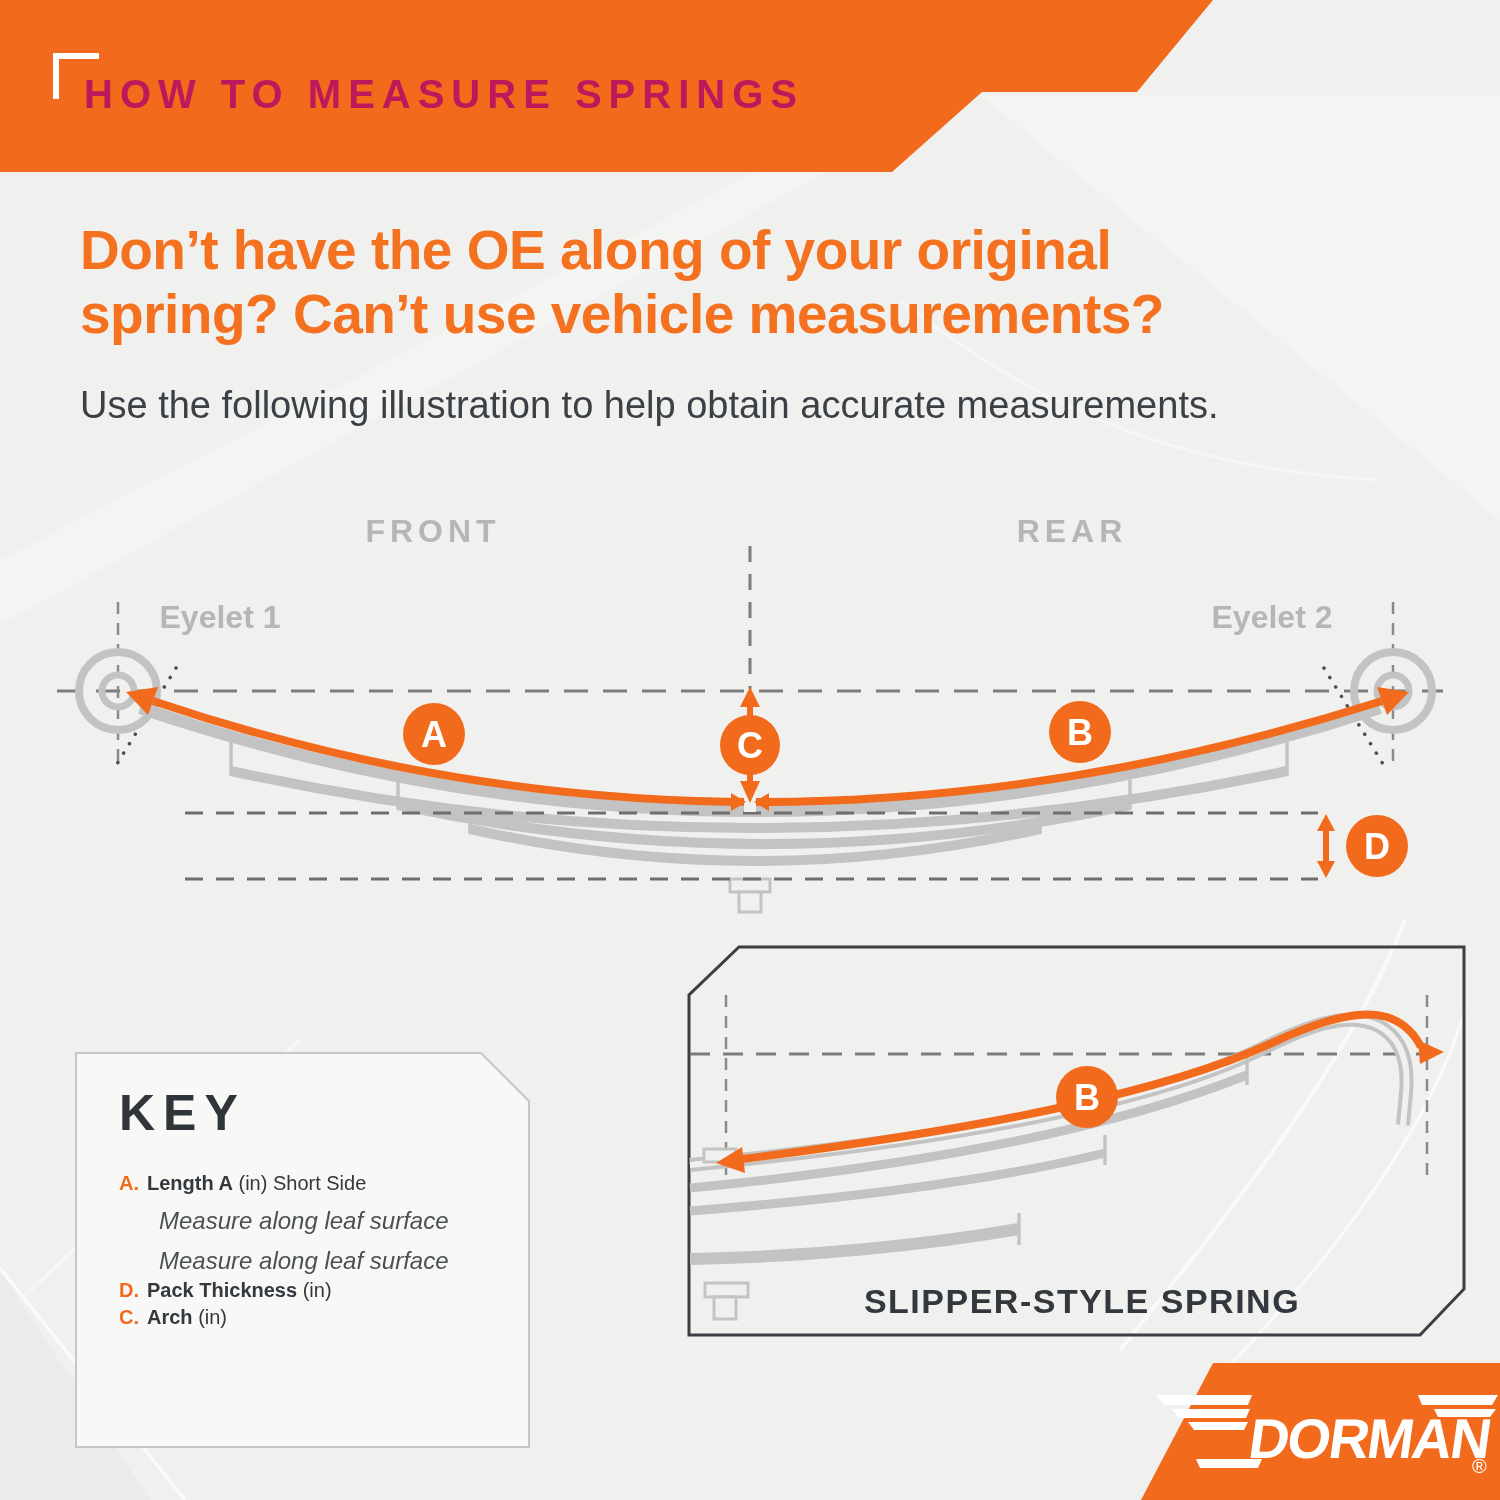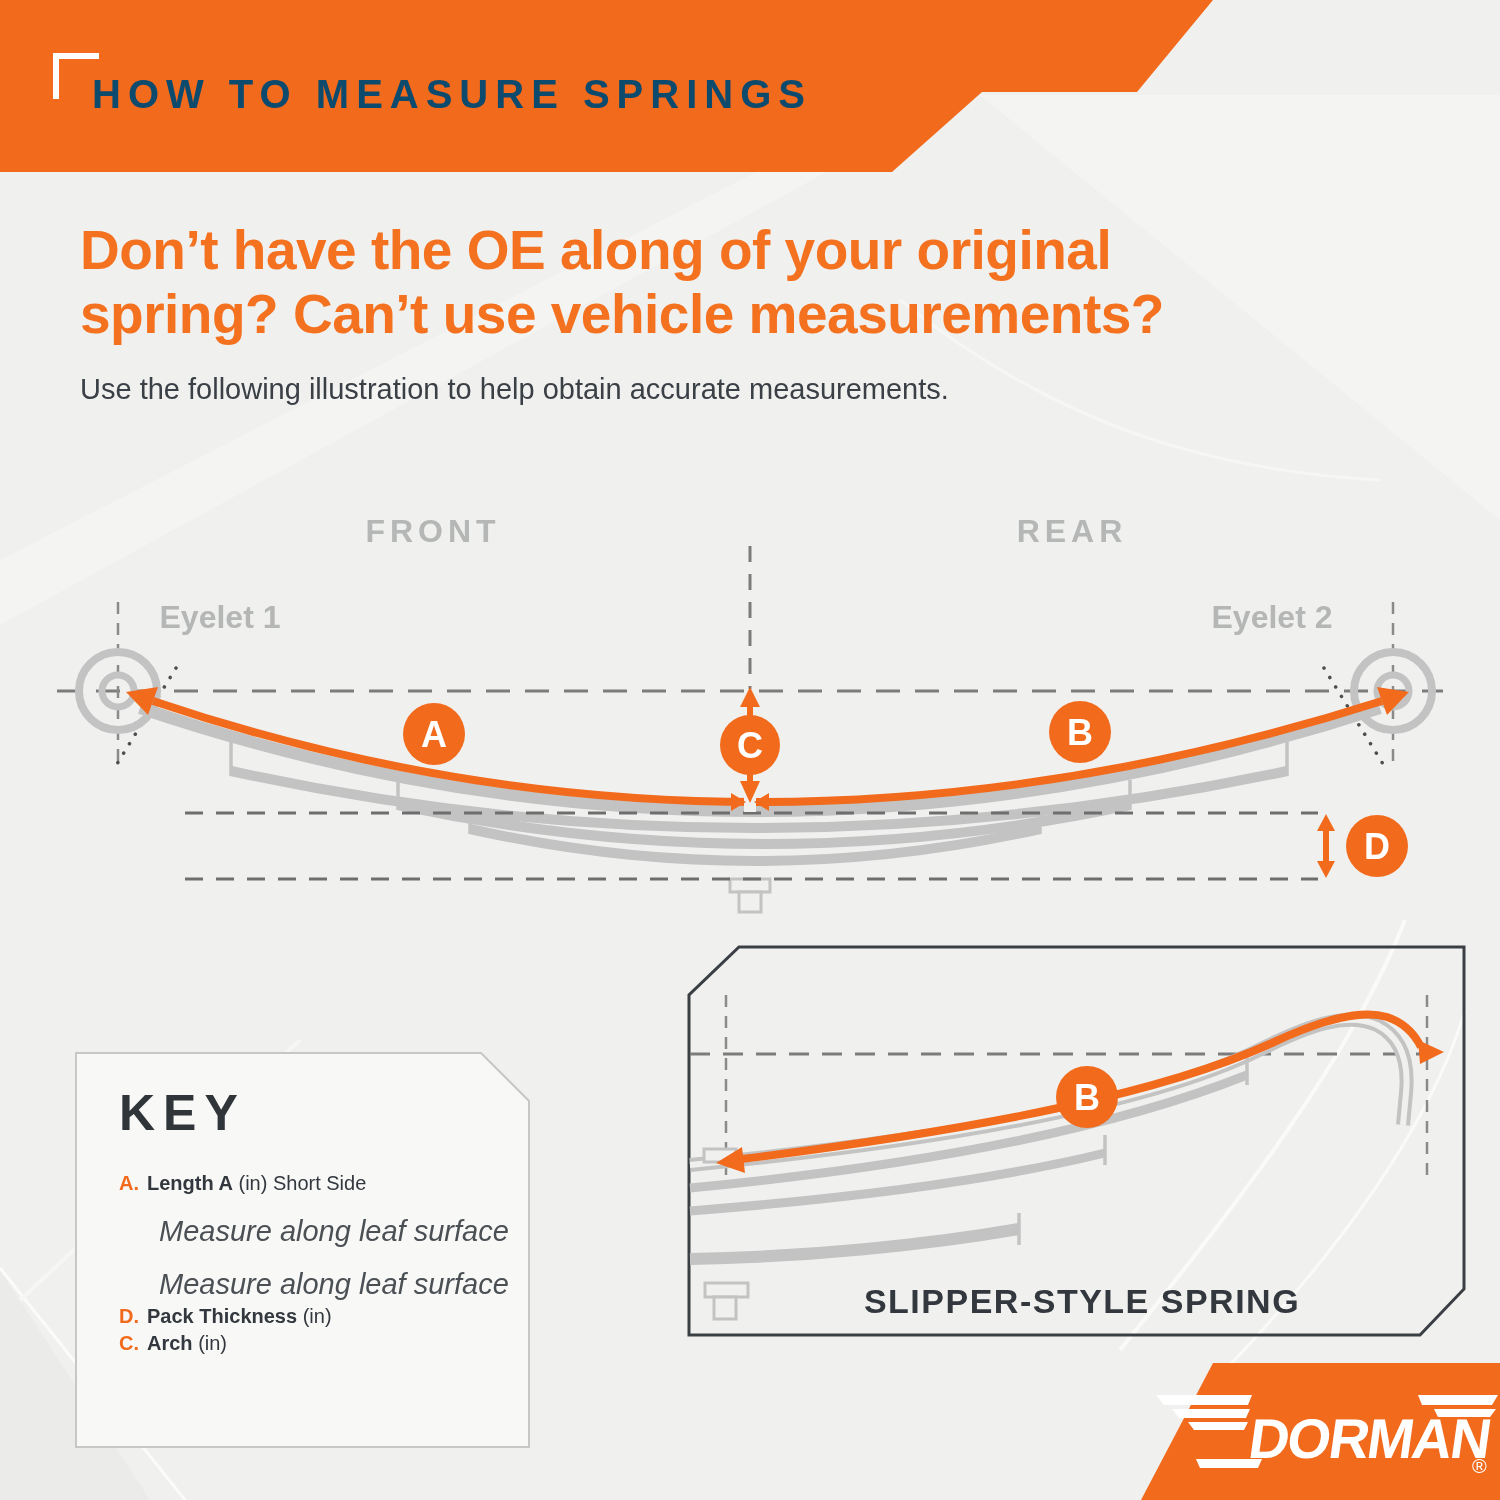--- a/index.html
+++ b/index.html
@@ -5,38 +5,38 @@
   html,body{margin:0;padding:0;}
   body{width:1500px;height:1500px;overflow:hidden;background:#f0f0ef;
        font-family:"Liberation Sans", sans-serif;position:relative;}
 
   
   .header-band{position:absolute;left:0;top:0;width:1500px;height:172px;
     background:#f26a1c;
     clip-path:polygon(0 0,1213px 0,1137px 92px,982px 92px,892px 172px,0 172px);}
   .corner-bracket{position:absolute;left:53px;top:53px;width:40px;height:40px;
     border-left:6px solid #ffffff;border-top:6px solid #ffffff;}
-  .page-title{position:absolute;left:92px;top:72px;color:#0c4a6e;
+  .page-title{position:absolute;left:84px;top:72px;color:#be185d;
     font-size:40px;font-weight:bold;letter-spacing:7px;white-space:nowrap;}
 
   
   .intro{position:absolute;left:80px;top:218px;width:1380px;}
   .intro-heading{color:#f4711f;font-size:55px;font-weight:bold;line-height:64px;letter-spacing:-0.5px;}
-  .intro-body{margin-top:18px;color:#3a4046;font-size:29px;line-height:50px;}
+  .intro-body{margin-top:34px;color:#3a4046;font-size:38px;line-height:50px;}
   .intro-body .bold-line{font-weight:bold;margin-top:4px;}
 
   
   .key-box{position:absolute;left:75px;top:1052px;width:455px;height:396px;}
   .key-frame{position:absolute;left:0;top:0;}
   .key-content{position:absolute;left:44px;top:32px;width:390px;}
   .key-title{color:#30353a;font-size:50px;font-weight:bold;letter-spacing:8px;margin-bottom:30px;}
   .key-item-line{font-size:20px;color:#33383e;margin-top:4px;white-space:nowrap;}
   .key-letter{color:#f26a1c;font-weight:bold;margin-right:8px;}
   .key-bold{font-weight:bold;}
-  .key-note{font-size:29px;font-style:italic;color:#4b5055;margin:20px 0 0 40px;}
+  .key-note{font-size:24px;font-style:italic;color:#4b5055;margin:12px 0 0 40px;}
   .key-note:empty{display:none;}
 
   .slipper-svg{position:absolute;left:687px;top:945px;}
   .diagram-svg{position:absolute;left:0;top:490px;}
   .bg-svg{position:absolute;left:0;top:0;}
   .logo-wrap{position:absolute;left:1100px;top:1363px;width:400px;height:137px;}
 
   svg text{font-family:"Liberation Sans", sans-serif;}
   .badge-letter{fill:#ffffff;font-size:36px;font-weight:bold;}
   .gray-label{fill:#b5b6b6;font-weight:bold;}

